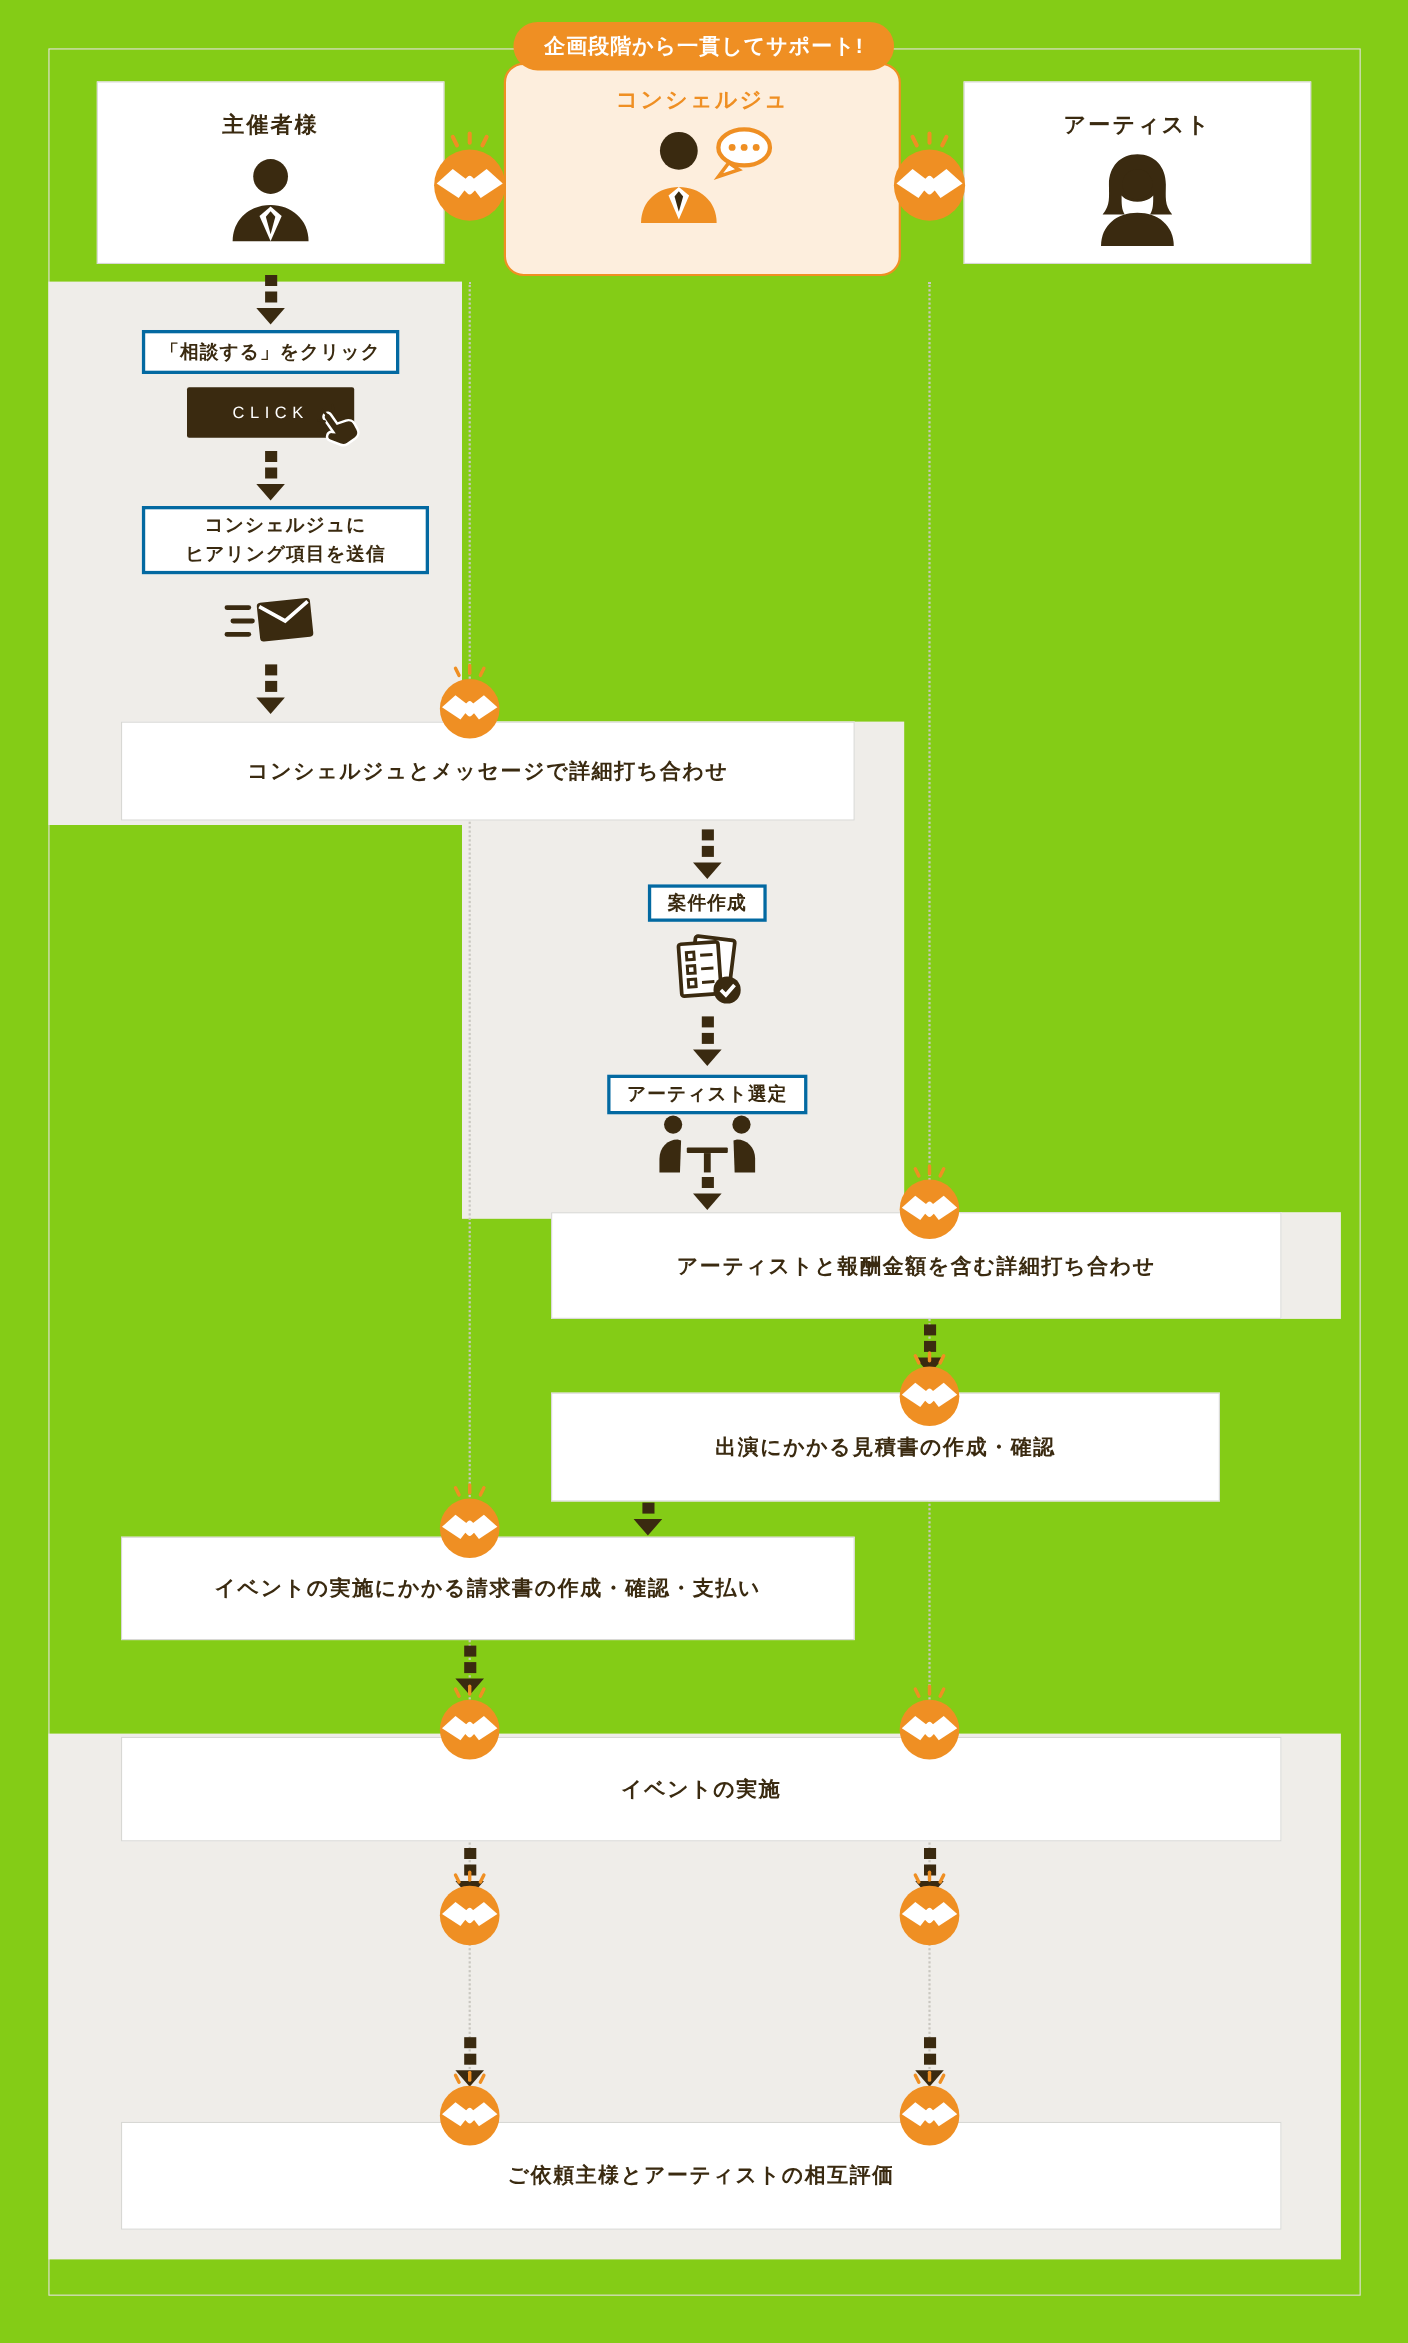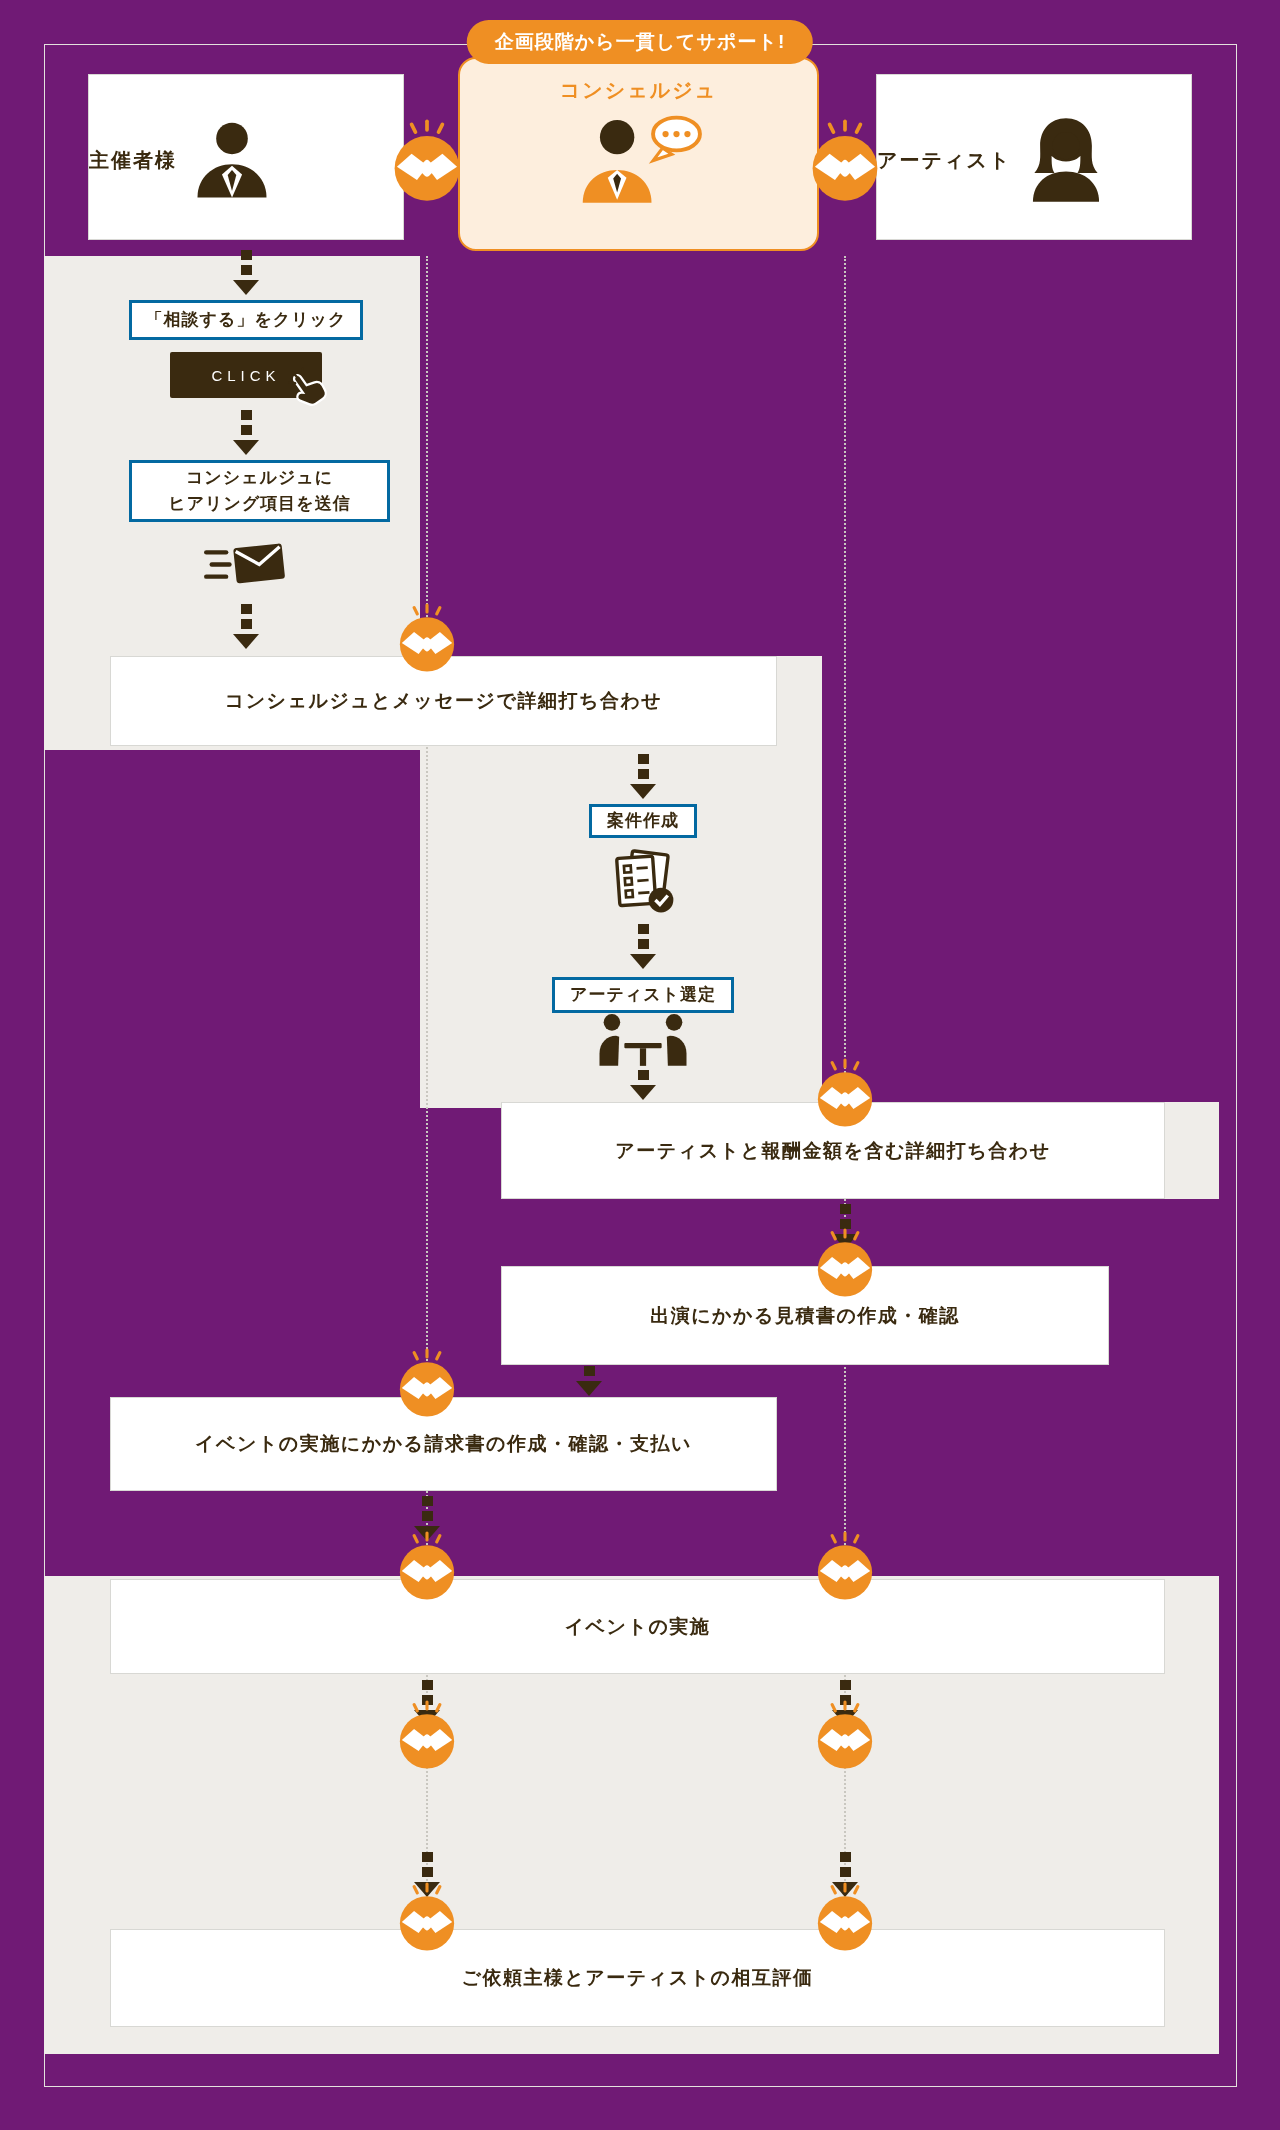--- a/index.html
+++ b/index.html
@@ -1,25 +1,25 @@
 <!DOCTYPE html>
 <html><head>
 <meta charset="utf-8">
 <title>Flow</title>
 <style>
   html,body{margin:0;padding:0;background:#fff;}
-  .canvas{position:relative;width:1280px;height:2130px;background:#701a75;margin:0 auto;
+  .canvas{position:relative;width:1280px;height:2130px;background:#84cc16;margin:0 auto;
           font-family:"Liberation Sans","DejaVu Sans",sans-serif;color:#3a2a10;overflow:hidden;}
   .outer{position:absolute;left:44px;top:44px;width:1191px;height:2041px;border:1px solid #e4e2de;z-index:1;}
   .panel{position:absolute;background:#efede9;z-index:1;}
   .dotline{position:absolute;width:0;border-left:2px dotted #c9c7c0;z-index:2;}
   .badge{position:absolute;left:50%;top:20px;transform:translateX(-50%);background:#ef8f23;color:#fff;
          font-weight:bold;font-size:19px;padding:9px 28px;border-radius:23px;z-index:8;white-space:nowrap;letter-spacing:1px;}
-  .actor-box{position:absolute;background:#fff;border:1px solid #d8d8d4;display:flex;flex-direction:row;
-             align-items:center;padding-top:6px;gap:9px;z-index:3;box-sizing:border-box;}
+  .actor-box{position:absolute;background:#fff;border:1px solid #d8d8d4;display:flex;flex-direction:column;
+             align-items:center;padding-top:25px;gap:9px;z-index:3;box-sizing:border-box;}
   .actor-title{font-size:20px;font-weight:bold;letter-spacing:2px;}
   .concierge-box{position:absolute;background:#fdeedd;border:2px solid #ef8f23;border-radius:18px;display:flex;
                  flex-direction:column;align-items:center;padding-top:18px;gap:8px;z-index:3;box-sizing:border-box;}
   .concierge-title{font-size:20px;font-weight:bold;color:#ef8f23;letter-spacing:2px;}
   .hs{position:absolute;z-index:6;}
   .hs svg{display:block;width:100%;height:auto;}
   .arrow{position:absolute;display:flex;flex-direction:column;align-items:center;gap:5px;
          transform:translateX(-50%);z-index:4;}
   .arrow .d{width:11px;height:10px;background:#3a2a10;}
   .arrow .h{width:0;height:0;border-left:13px solid transparent;border-right:13px solid transparent;border-top:15px solid #3a2a10;}

